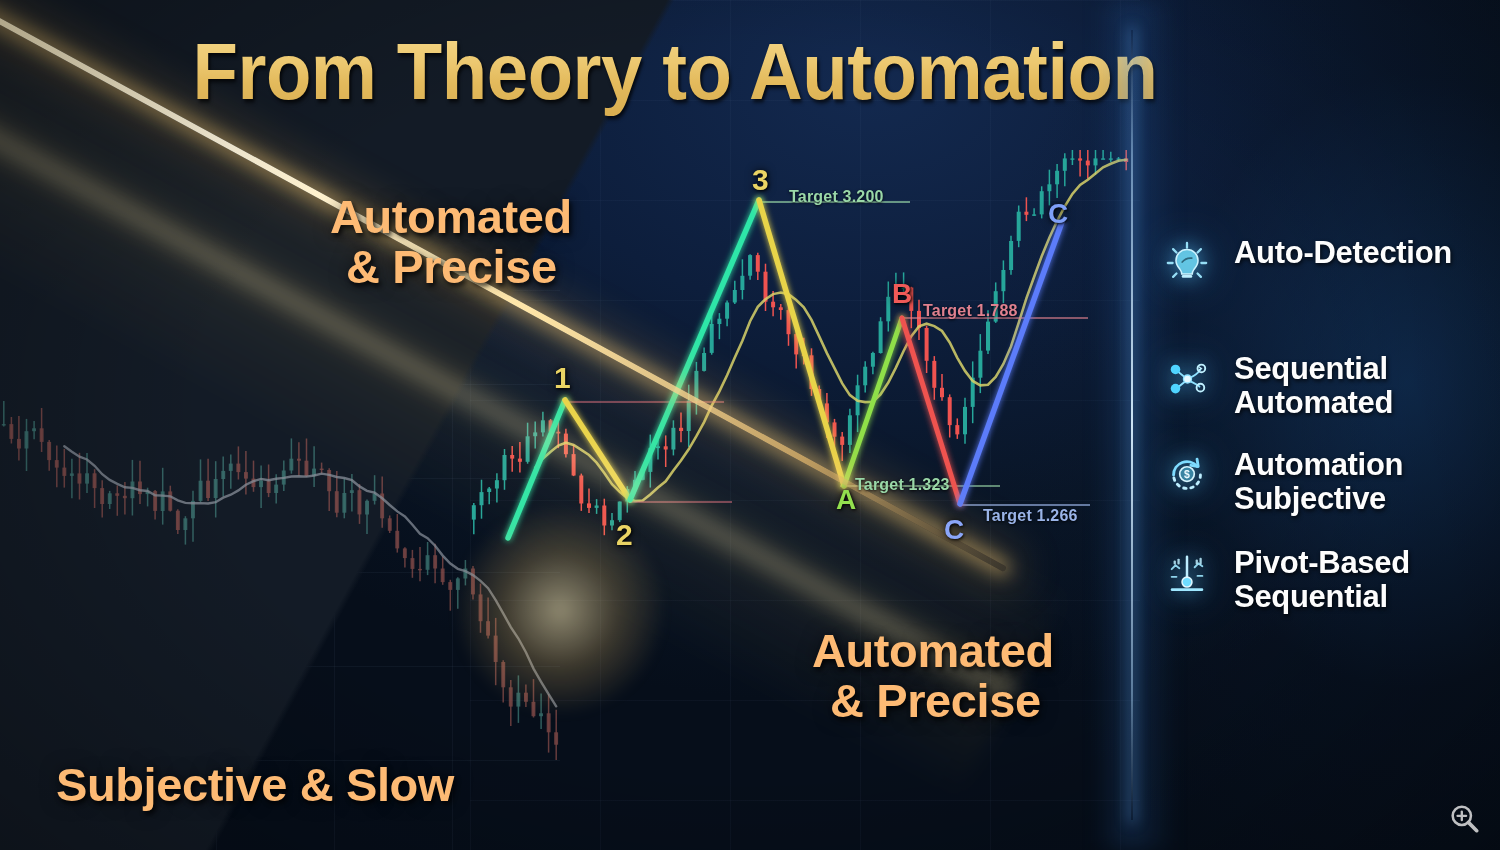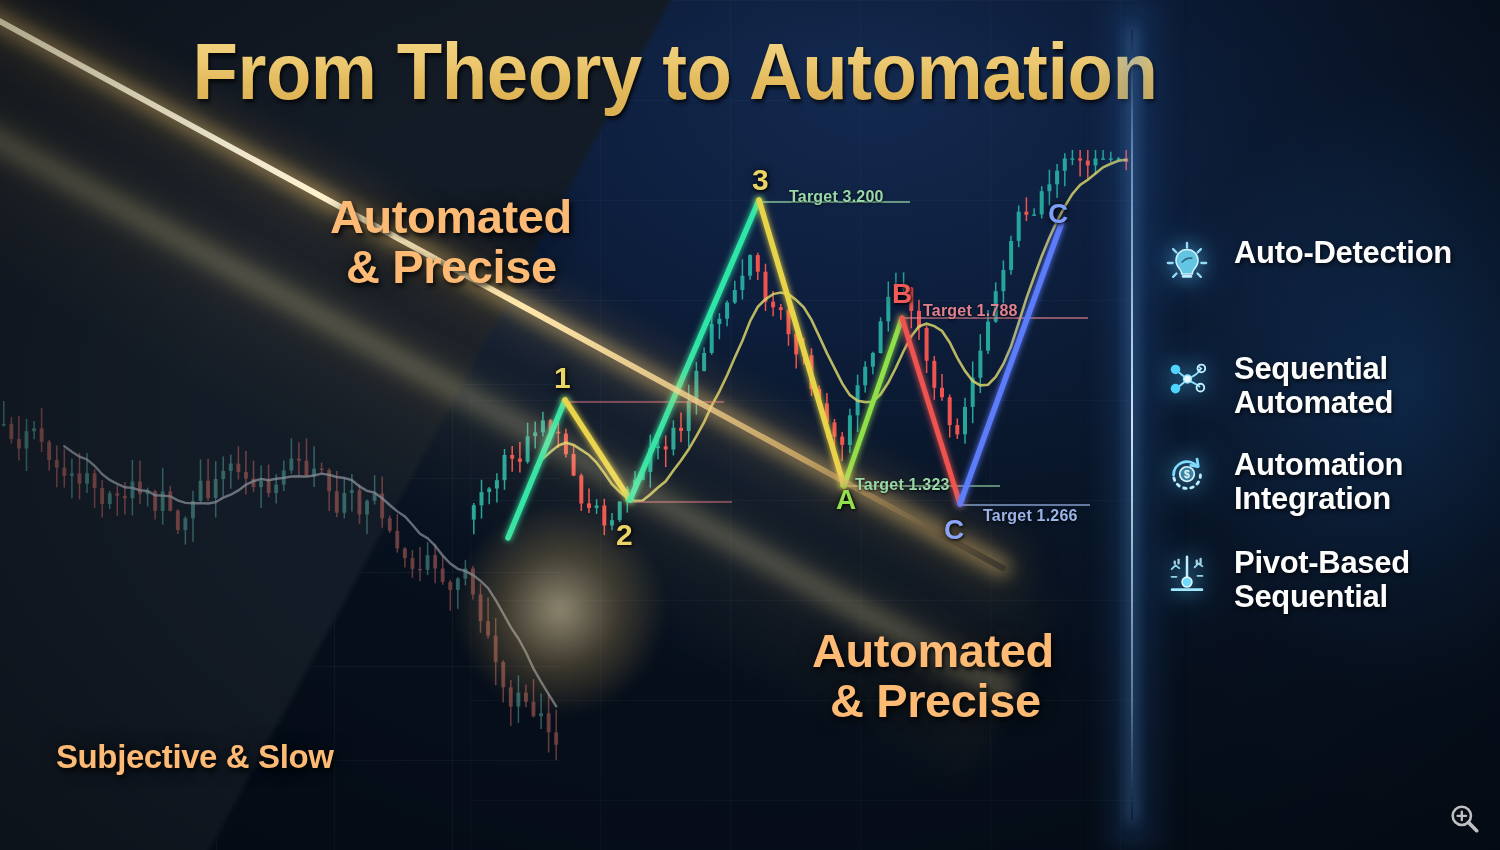--- a/index.html
+++ b/index.html
@@ -131,21 +131,21 @@
     color:#fdba74;
     font-weight:700;
     line-height:1.06;
     text-shadow:2px 3px 5px rgba(0,0,0,.8), 0 0 18px rgba(0,0,0,.5);
     letter-spacing:-.4px;
   }
   .cap-top-left{ left:330px; top:192px; font-size:47px; }
   .cap-top-left .l2{ padding-left:16px; }
   .cap-bottom-right{ left:812px; top:626px; font-size:47px; }
   .cap-bottom-right .l2{ padding-left:18px; }
-  .cap-bottom-left{ left:56px; top:740px; font-size:33px; }
+  .cap-bottom-left{ left:56px; top:760px; font-size:47px; }
 
   
   .features{ position:absolute; left:1158px; top:232px; width:340px; }
   .feature{ display:flex; align-items:flex-start; gap:18px; margin-bottom:24px; }
   .feat-icon{
     flex:0 0 auto; width:58px; height:58px; margin-top:2px;
     display:flex; align-items:center; justify-content:center;
     filter:drop-shadow(0 0 10px rgba(90,200,255,.7)) drop-shadow(0 0 22px rgba(50,150,230,.45));
   }
   .feat-icon svg{ width:46px; height:46px; }
@@ -634,21 +634,21 @@
         <svg viewBox="0 0 48 48">
           <path d="M10 24a14 14 0 0 1 24.5-9.2" fill="none" stroke="#7fdcff" stroke-width="3" stroke-linecap="round"></path>
           <path d="M34.5 7.5l1.2 7.6-7.6-1.2" fill="none" stroke="#7fdcff" stroke-width="3" stroke-linecap="round" stroke-linejoin="round"></path>
           <path d="M38 24a14 14 0 0 1-28 0" fill="none" stroke="#bdeeff" stroke-width="3" stroke-linecap="round" stroke-dasharray="2.6 5"></path>
           <circle cx="24" cy="23" r="7.6" fill="#5bd3f2" fill-opacity=".45" stroke="#d6f5ff" stroke-width="1.8"></circle>
           <text x="24" y="27.6" text-anchor="middle" font-size="11" font-weight="700" fill="#eafaff" font-family="'Liberation Sans',sans-serif">$</text>
         </svg>
       </span>
       <span class="feat-label">
         <span>Automation</span><br>
-        <span>Integration</span>
+        <span>Subjective</span>
       </span>
     </div>
 
     <div class="feature f4">
       <span class="feat-icon">
         <svg viewBox="0 0 48 48">
           <line x1="24" y1="7" x2="24" y2="33" stroke="#bdeeff" stroke-width="2.6" stroke-linecap="round"></line>
           <circle cx="24" cy="33.5" r="5.2" fill="#6fdcff" stroke="#e0f8ff" stroke-width="1.6"></circle>
           <rect x="7" y="40" width="34" height="2.8" rx="1.4" fill="#9fe8ff"></rect>
           <g stroke="#9fe8ff" stroke-width="2" fill="none" stroke-linecap="round" opacity=".9">

